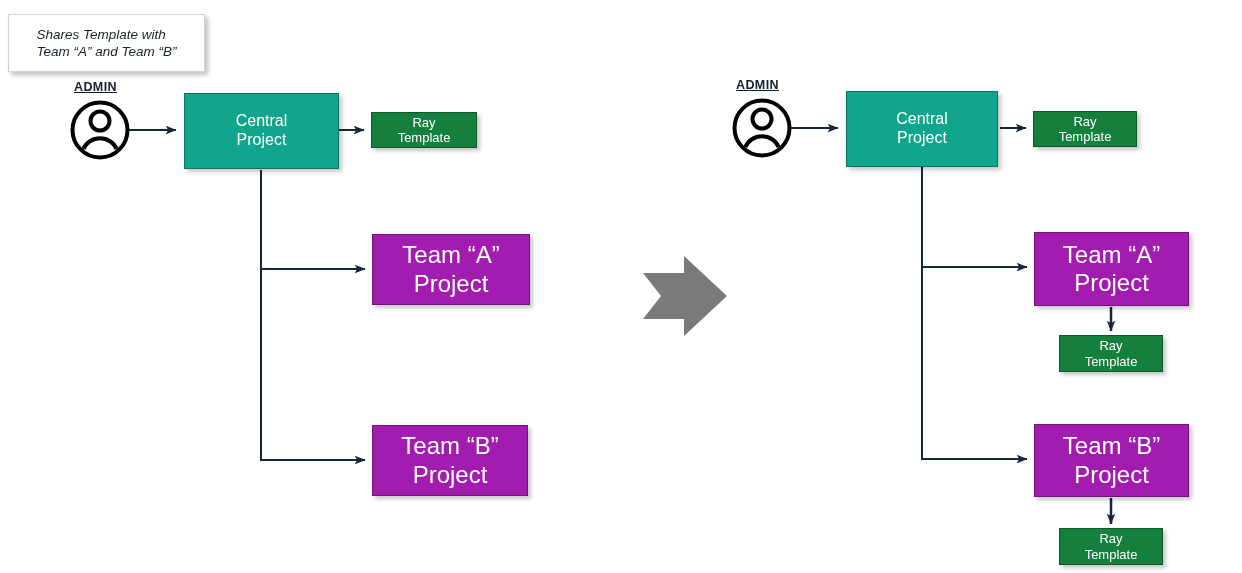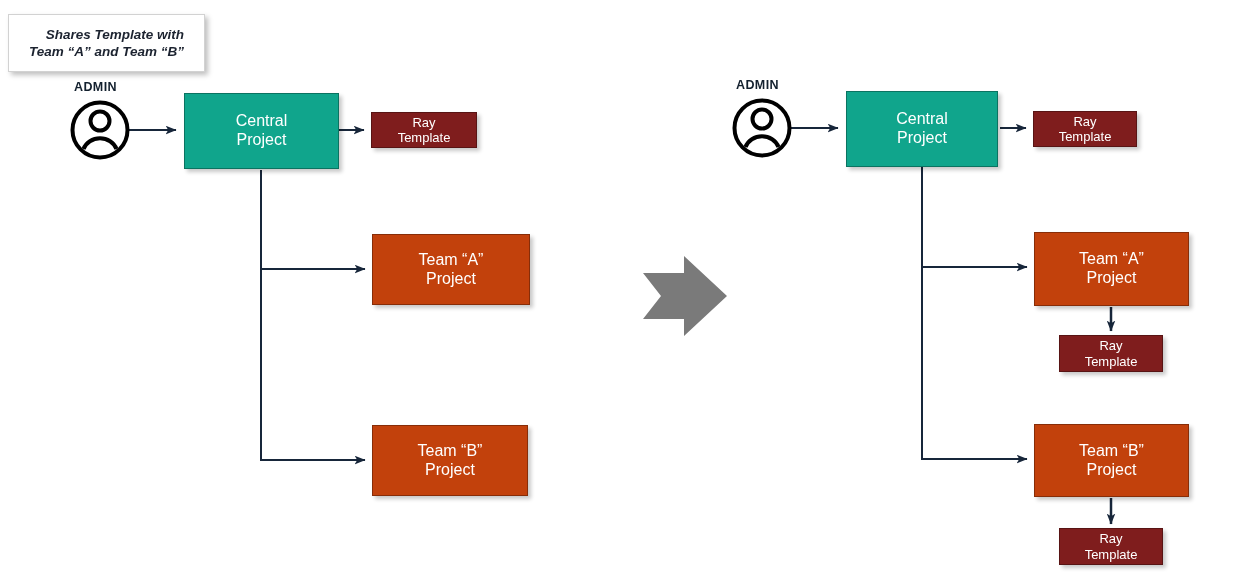--- a/index.html
+++ b/index.html
@@ -30,51 +30,52 @@
     line-height: 1.18;
     border: 1px solid rgba(0,0,0,0.30);
     box-shadow: 3px 3px 4px rgba(0,0,0,0.22);
     white-space: pre-line;
   }
   .node-central {
     background: #10a58c;
     font-size: 16px;
   }
   .node-team {
-    background: #c2410c;
-    font-size: 16px;
+    background: #a21caf;
+    font-size: 24px;
   }
   .node-template {
-    background: #7f1d1d;
+    background: #15803d;
     font-size: 13px;
   }
   .callout {
     position: absolute;
     box-sizing: border-box;
     background: #ffffff;
     border: 1px solid #d2d2d2;
     box-shadow: 3px 3px 5px rgba(0,0,0,0.25);
     display: flex;
     align-items: center;
     justify-content: center;
-    text-align: right;
+    text-align: left;
     font-style: italic;
-    font-weight: bold;
+    font-weight: normal;
     font-size: 13.5px;
     color: #1c2330;
     line-height: 1.28;
     white-space: pre-line;
   }
   .admin-label {
     position: absolute;
     font-size: 12.5px;
     font-weight: bold;
     color: #13202e;
     letter-spacing: 0.4px;
     white-space: nowrap;
+    text-decoration: underline;
   }
   .svg-layer {
     position: absolute;
     left: 0;
     top: 0;
     width: 1242px;
     height: 573px;
     pointer-events: none;
   }
 </style>

